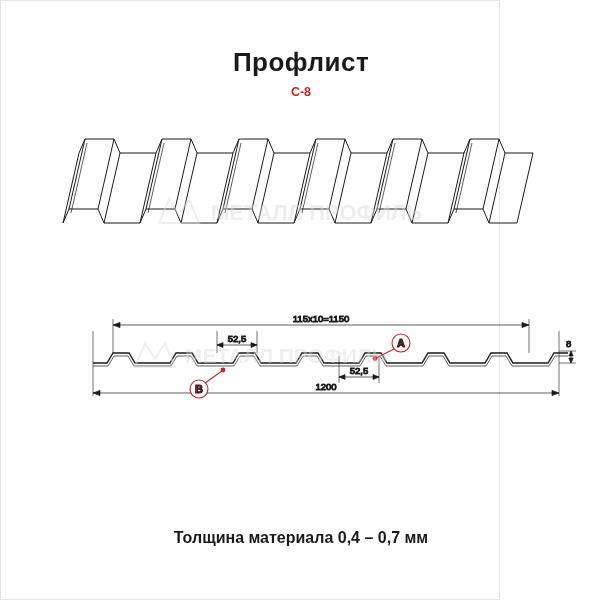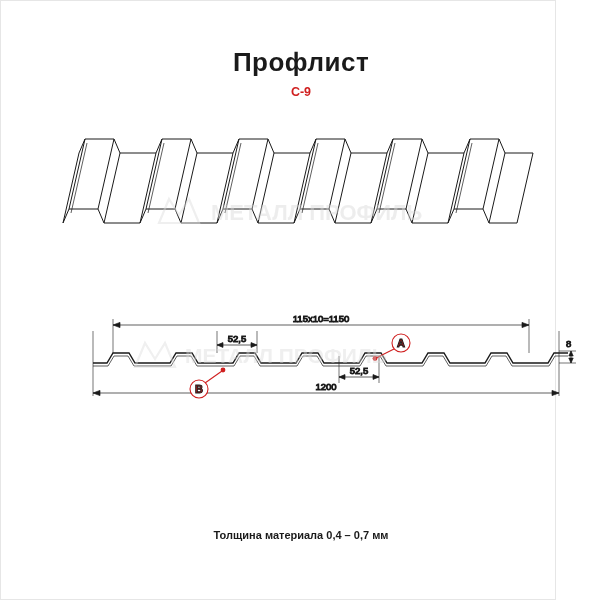--- a/index.html
+++ b/index.html
@@ -10,21 +10,21 @@
     width: 600px;
     height: 600px;
     background: #ffffff;
     font-family: "Liberation Sans", sans-serif;
     color: #1a1a1a;
     position: relative;
     overflow: hidden;
   }
   .page {
     position: relative;
-    width: 556px;
+    width: 500px;
     height: 600px;
     box-sizing: border-box;
     border: 1px solid #e6e6e6;
   }
   .title {
     position: absolute;
     top: 46px;
     left: 0;
     width: 600px;
     text-align: center;
@@ -42,21 +42,21 @@
     font-size: 12.5px;
     font-weight: 700;
     color: #d02020;
   }
   .footer-note {
     position: absolute;
     top: 528px;
     left: 0;
     width: 600px;
     text-align: center;
-    font-size: 11px;
+    font-size: 16px;
     font-weight: 700;
     color: #1a1a1a;
   }
   .iso-wrap {
     position: absolute;
     left: 60px;
     top: 110px;
     width: 490px;
     height: 150px;
   }
@@ -89,21 +89,21 @@
     fill: #1a1a1a;
     font-family: "Liberation Sans", sans-serif;
   }
 </style>
 </head>
 <body>
 
 <div class="page">
 
   <div class="title">Профлист</div>
-  <div class="subtitle">С-9</div>
+  <div class="subtitle">С-8</div>
 
   <div class="iso-wrap">
     <svg width="490" height="150" viewBox="0 0 490 150">
       <g fill="none" stroke="#1a1a1a" stroke-width="1" stroke-linejoin="round">
 
         <path d="M18,42 L24,28 L53,28 L59,42 L95,42 L101,28 L130,28 L136,42 L172,42 L178,28 L207,28 L213,42 L249,42 L255,28 L284,28 L290,42 L326,42 L332,28 L361,28 L367,42 L403,42 L409,28 L438,28 L444,42 L472,42"></path>
 
         <path d="M2,112 L8,98 L37,98 L43,112 L79,112 L85,98 L114,98 L120,112 L156,112 L162,98 L191,98 L197,112 L233,112 L239,98 L268,98 L274,112 L310,112 L316,98 L345,98 L351,112 L387,112 L393,98 L422,98 L428,112 L456,112"></path>
 
         <path d="M18,42 L2,112"></path>

